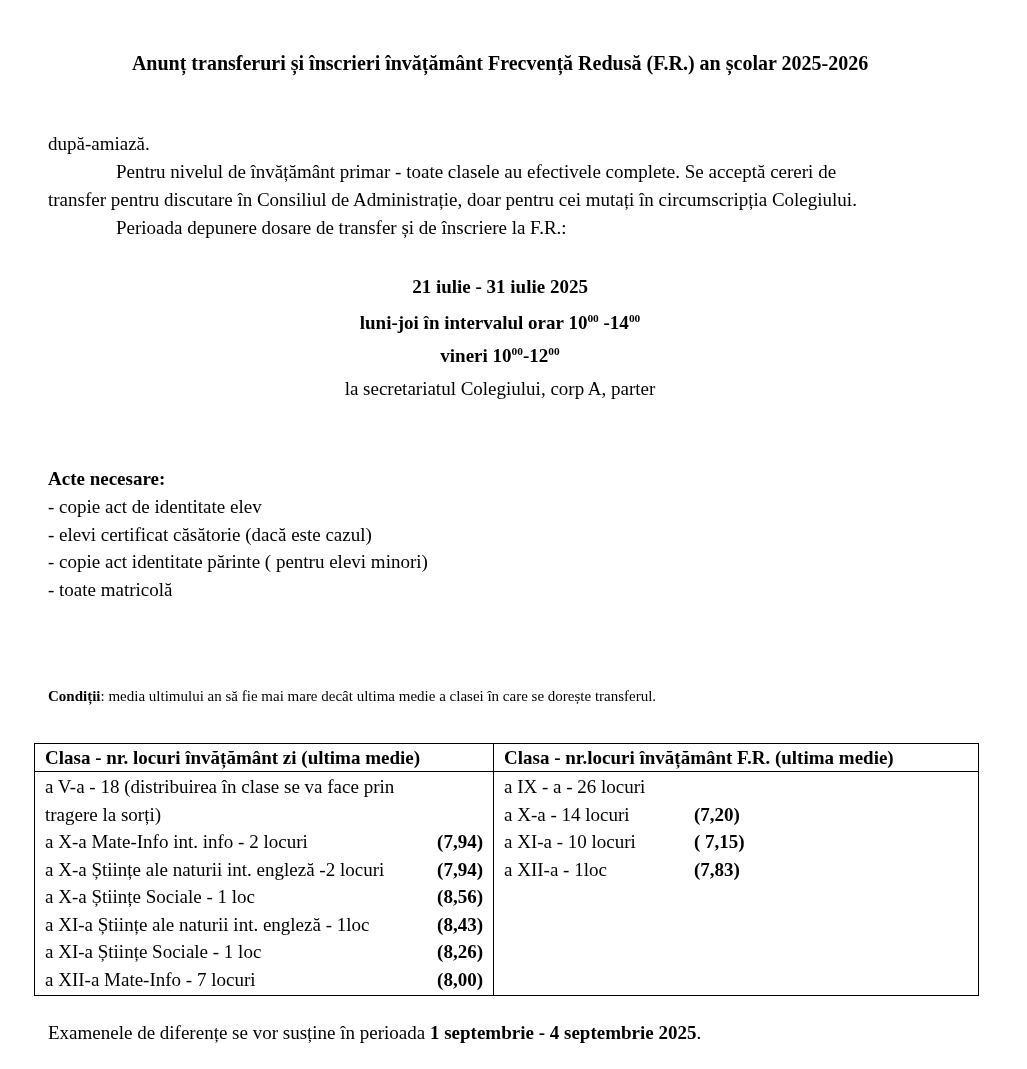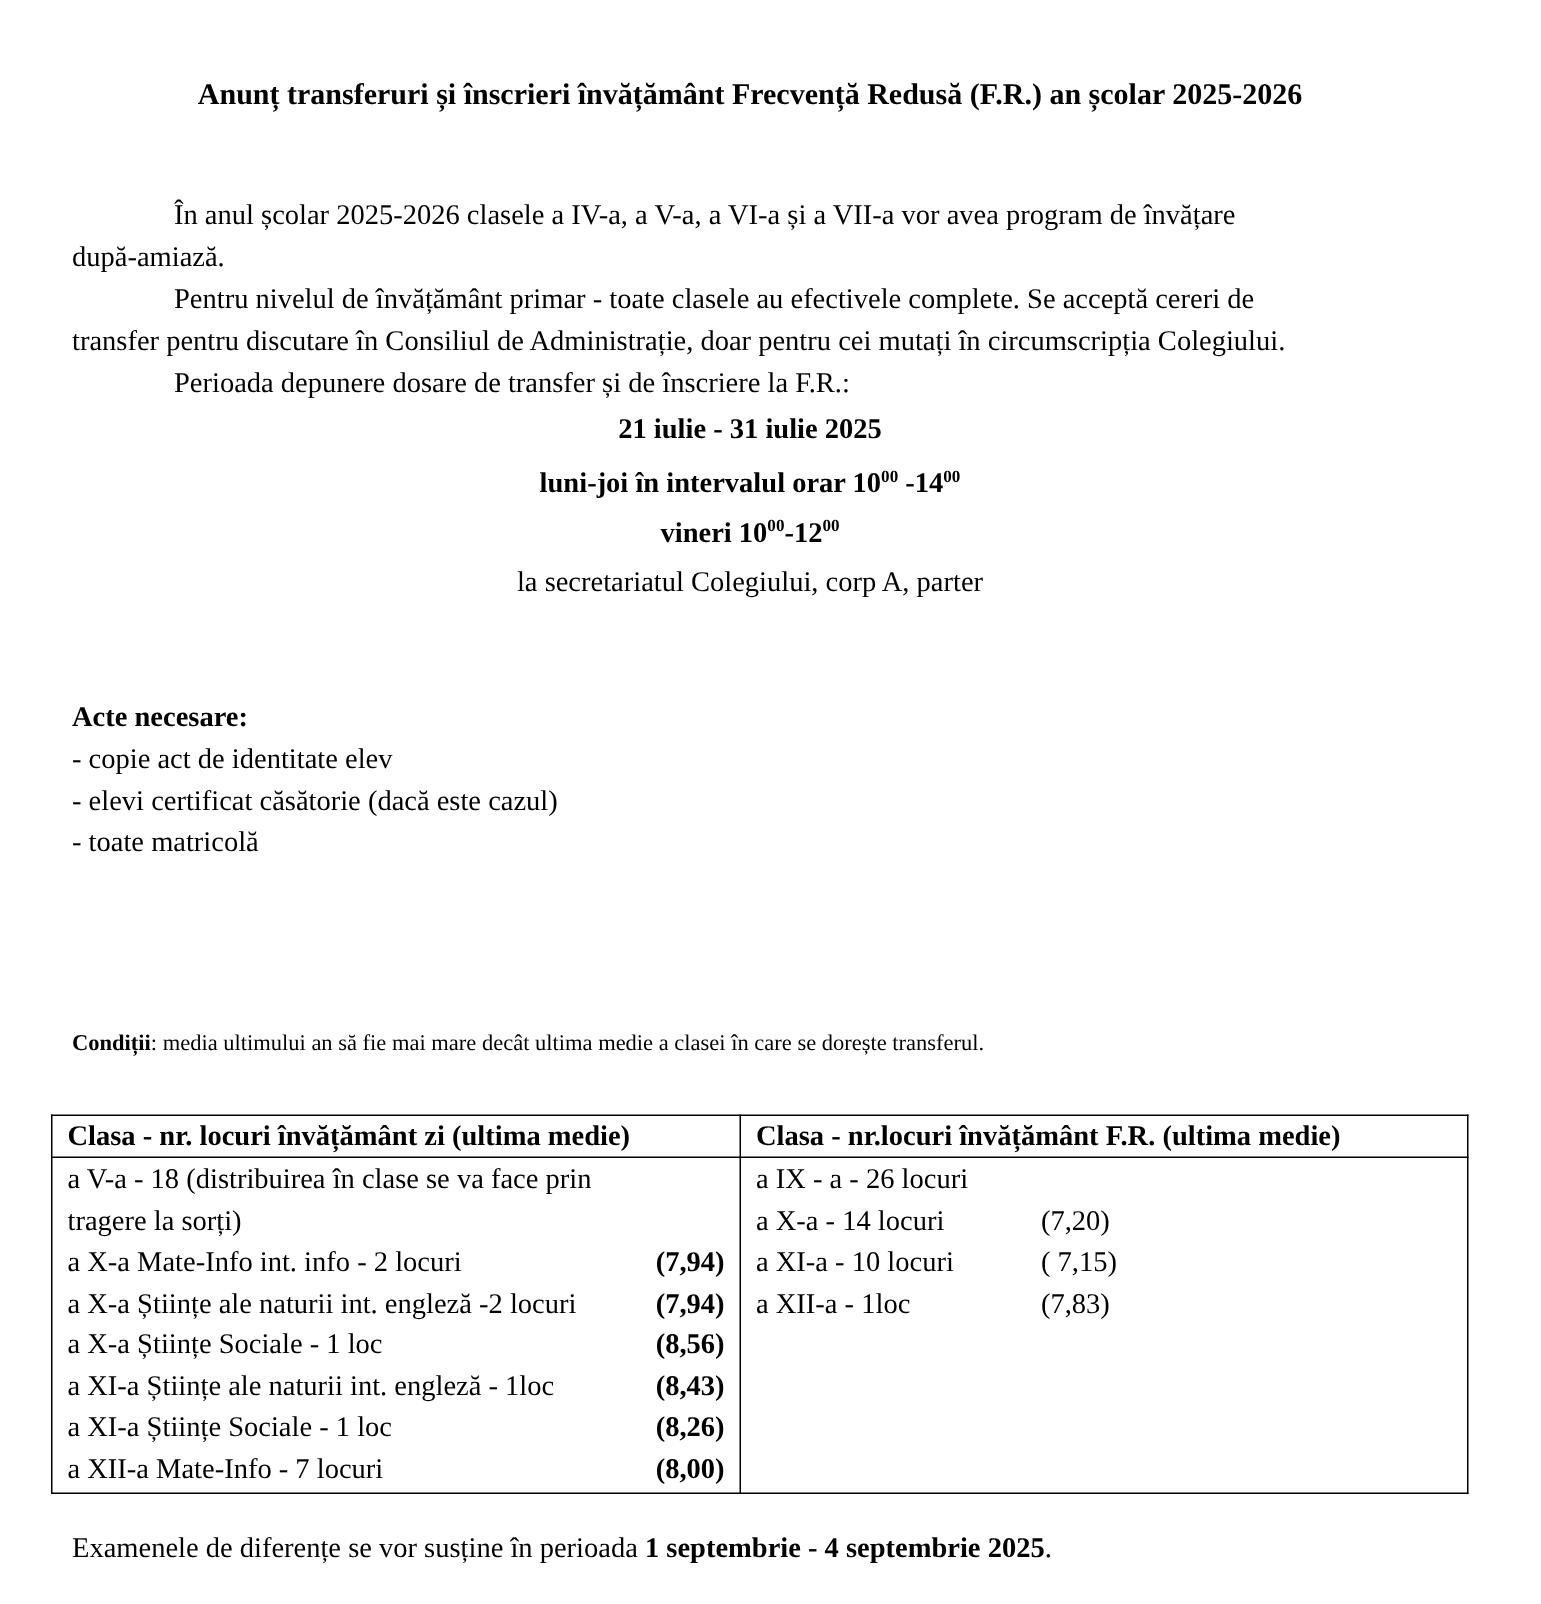--- a/index.html
+++ b/index.html
@@ -27,46 +27,46 @@
     border-collapse: collapse; font-size: 19px;
   }
   .tbl th, .tbl td { border: 1px solid #000; padding: 0 10px; vertical-align: top; }
   .tbl th { text-align: left; font-weight: bold; height: 27px; line-height: 27px; }
   .tbl td { line-height: 27.5px; padding-top: 1px; }
   .col-left { width: 438px; }
   .row { display: flex; justify-content: space-between; }
   .row .val { font-weight: bold; }
   .frrow { display: flex; }
   .frrow .lbl { width: 190px; }
-  .frrow .val { font-weight: normal; }
+  .frrow .val { font-weight: bold; }
   .footer { left: 48px; top: 1022px; font-size: 19px; }
   b { font-weight: bold; }
 </style>
 </head>
 <body>
 
 <div class="abs title">Anunț transferuri și înscrieri învățământ Frecvență Redusă (F.R.) an școlar 2025-2026</div>
 
 <div class="abs para" style="top:130px;">
-  <div class="indent">În anul școlar 2025-2026 clasele a IV-a, a V-a, a VI-a și a VII-a vor avea program de învățare</div>
   <div>după-amiază.</div>
   <div class="indent">Pentru nivelul de învățământ primar - toate clasele au efectivele complete. Se acceptă cereri de</div>
   <div>transfer pentru discutare în Consiliul de Administrație, doar pentru cei mutați în circumscripția Colegiului.</div>
   <div class="indent">Perioada depunere dosare de transfer și de înscriere la F.R.:</div>
 </div>
 
 <div class="abs center-block big" style="top:270px;">21 iulie - 31 iulie 2025</div>
 <div class="abs center-block big" style="top:306px;"><span>luni-joi în intervalul orar 10</span><sup>00</sup><span> -14</span><sup>00</sup></div>
 <div class="abs center-block big" style="top:339px;"><span>vineri 10</span><sup>00</sup><span>-12</span><sup>00</sup></div>
 <div class="abs center-normal" style="top:378px;">la secretariatul Colegiului, corp A, parter</div>
 
 <div class="abs acte-head">Acte necesare:</div>
 <ul class="abs acte-list">
   <li>- copie act de identitate elev</li>
   <li>- elevi certificat căsătorie (dacă este cazul)</li>
+  <li>- copie act identitate părinte ( pentru elevi minori)</li>
   <li>- toate matricolă</li>
 </ul>
 
 <div class="abs cond"><b>Condiții</b><span>: media ultimului an să fie mai mare decât ultima medie a clasei în care se dorește transferul.</span></div>
 
 <table class="tbl">
   <thead>
     <tr>
       <th class="col-left">Clasa - nr. locuri învățământ zi (ultima medie)</th>
       <th>Clasa - nr.locuri învățământ F.R.  (ultima medie)</th>

